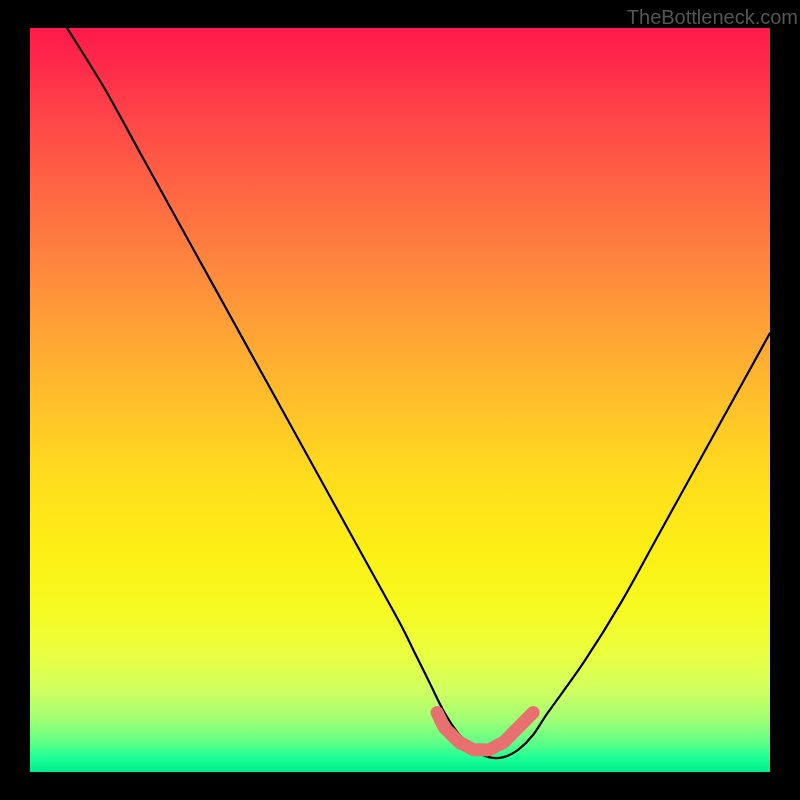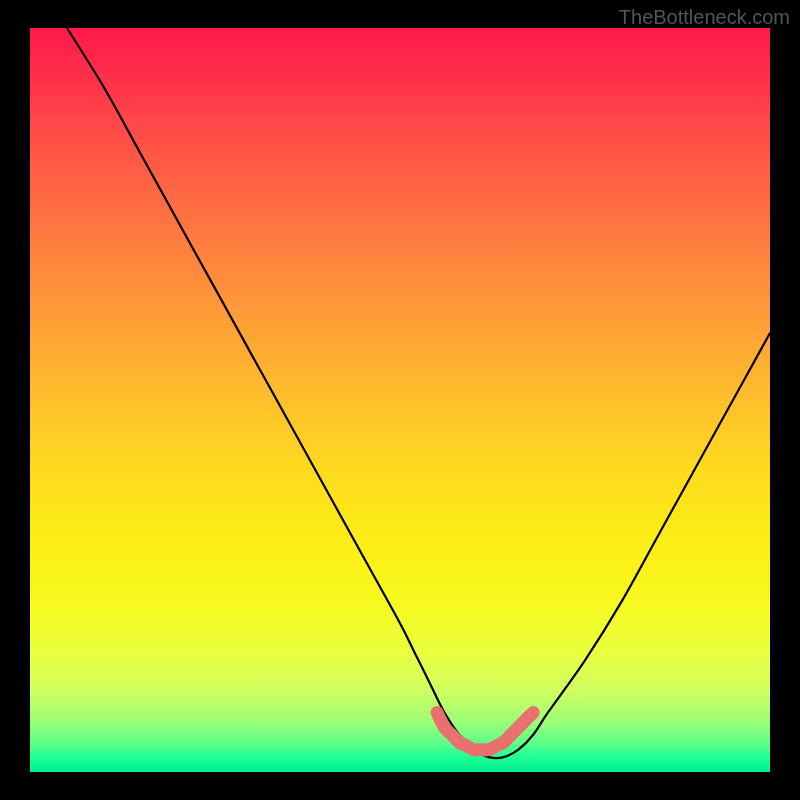--- a/index.html
+++ b/index.html
@@ -7,21 +7,21 @@
     width: 800px;
     height: 800px;
     background: #000;
     position: relative;
     overflow: hidden;
     font-family: Arial, sans-serif;
   }
   .attribution {
     position: absolute;
     top: 6px;
-    right: 10px;
+    right: 2px;
     color: #555;
     font-size: 20px;
     font-weight: 500;
     z-index: 10;
   }
   .plot-area {
     position: absolute;
     left: 30px;
     top: 28px;
     width: 740px;

